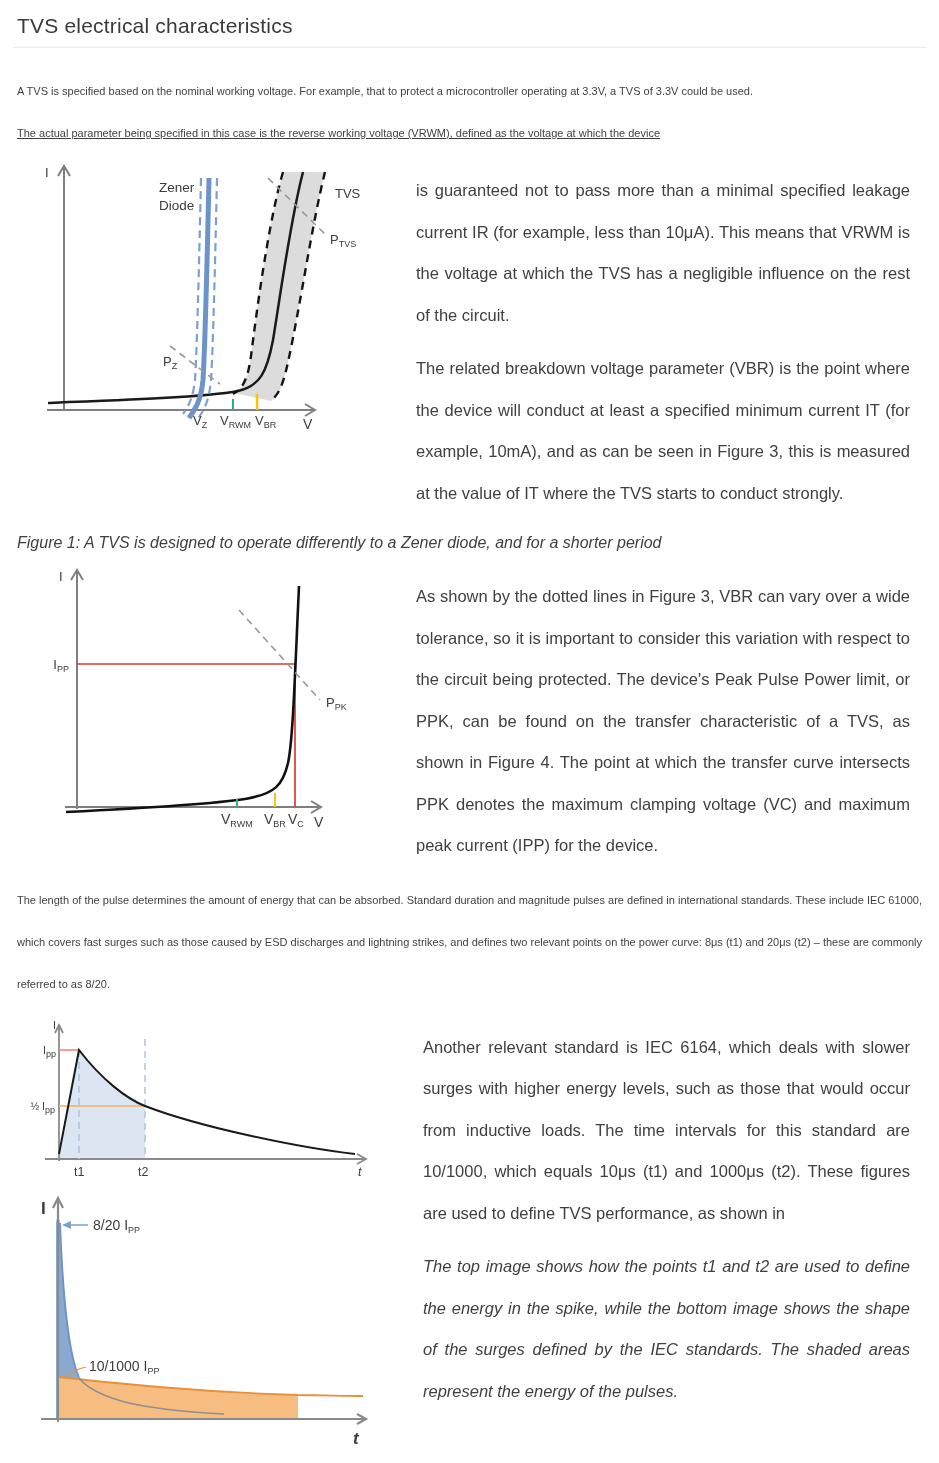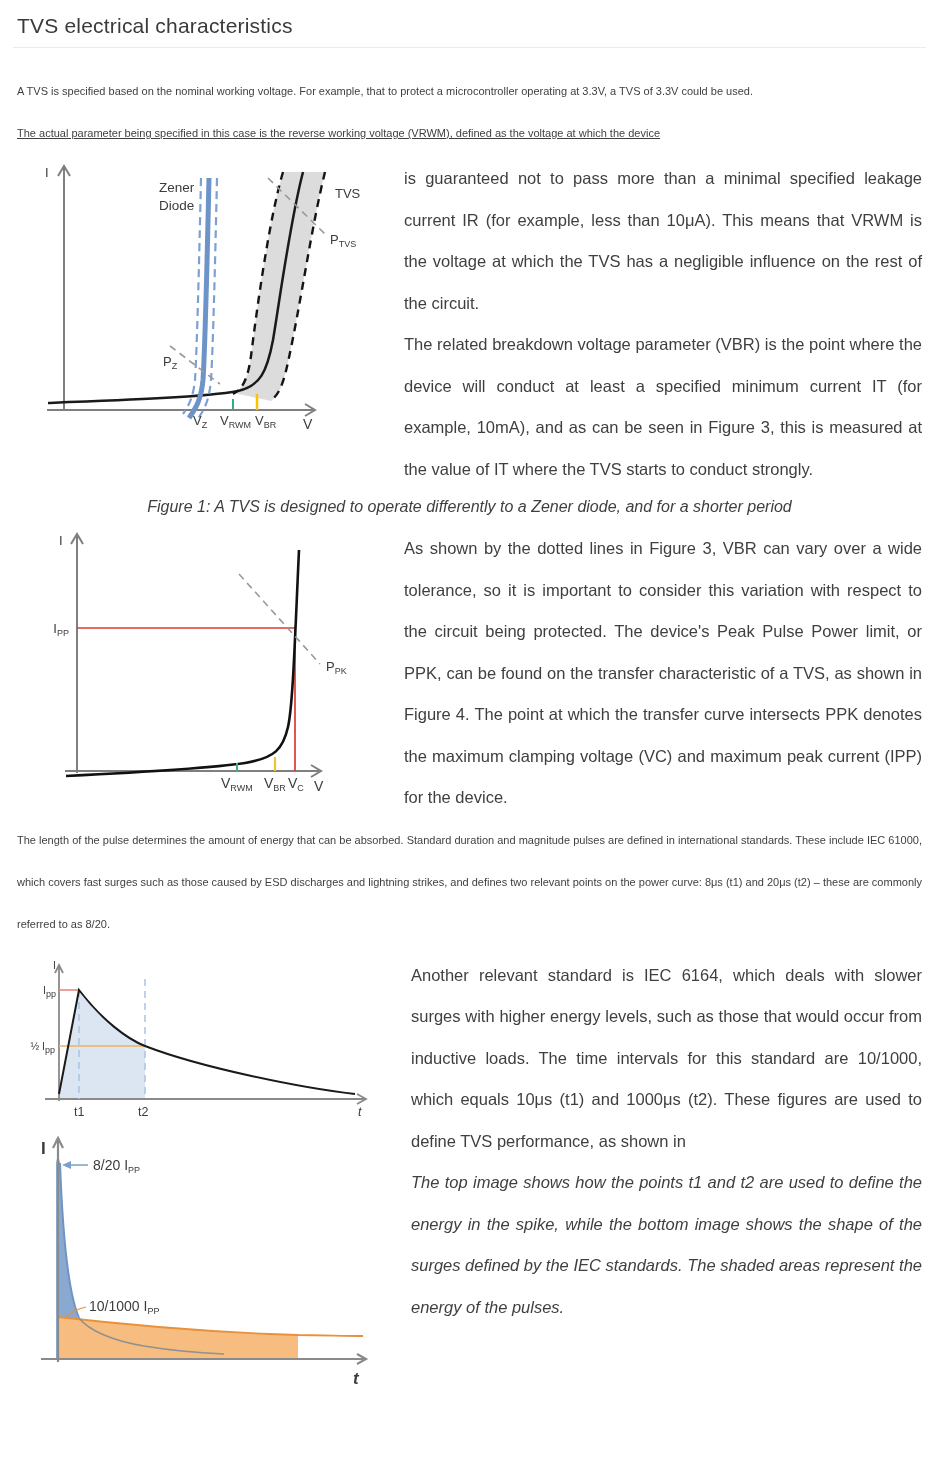--- a/index.html
+++ b/index.html
@@ -5,22 +5,22 @@
   html,body{margin:0;padding:0;background:#ffffff;}
   body{width:939px;min-height:1463px;font-family:"Liberation Sans",sans-serif;color:#3f3f3f;}
   .page{padding:0 17px;}
   .doc-title{font-size:21px;font-weight:400;color:#3a3a3a;text-align:left;margin:14px 0 9px 0;letter-spacing:.2px;}
   .divider{border:none;border-top:1px solid #ebebeb;margin:0 -4px;}
   p.body-text{font-size:11px;line-height:42px;text-align:justify;margin:0;}
   p.first{margin-top:22px;}
   .fig-row{display:flex;align-items:flex-start;margin-top:4px;}
   .fig-col{flex:0 0 385px;}
   .side-text{flex:1;padding-left:2px;}
-  .side-text p{font-size:16.5px;line-height:41.5px;text-align:justify;margin:0;}
-  .caption{font-size:16px;font-style:italic;color:#3f3f3f;margin:8px 0 12px 0;clear:both;text-align:center;}
+  .side-text p{font-size:16.5px;line-height:41.5px;text-align:justify;margin:12px;}
+  .caption{font-size:16px;font-style:italic;color:#3f3f3f;margin:8px 0 12px 0;clear:both;}
   .caption2{margin:10px 0 16px 0;}
   .pulse-col{flex:0 0 392px;}
   svg{display:block;}
   svg text{font-family:"Liberation Sans",sans-serif;fill:#3c3c3c;}
   .svgsub{font-size:9px;}
   .italic-cont{font-style:italic;}
 </style>
 </head>
 <body>
 

